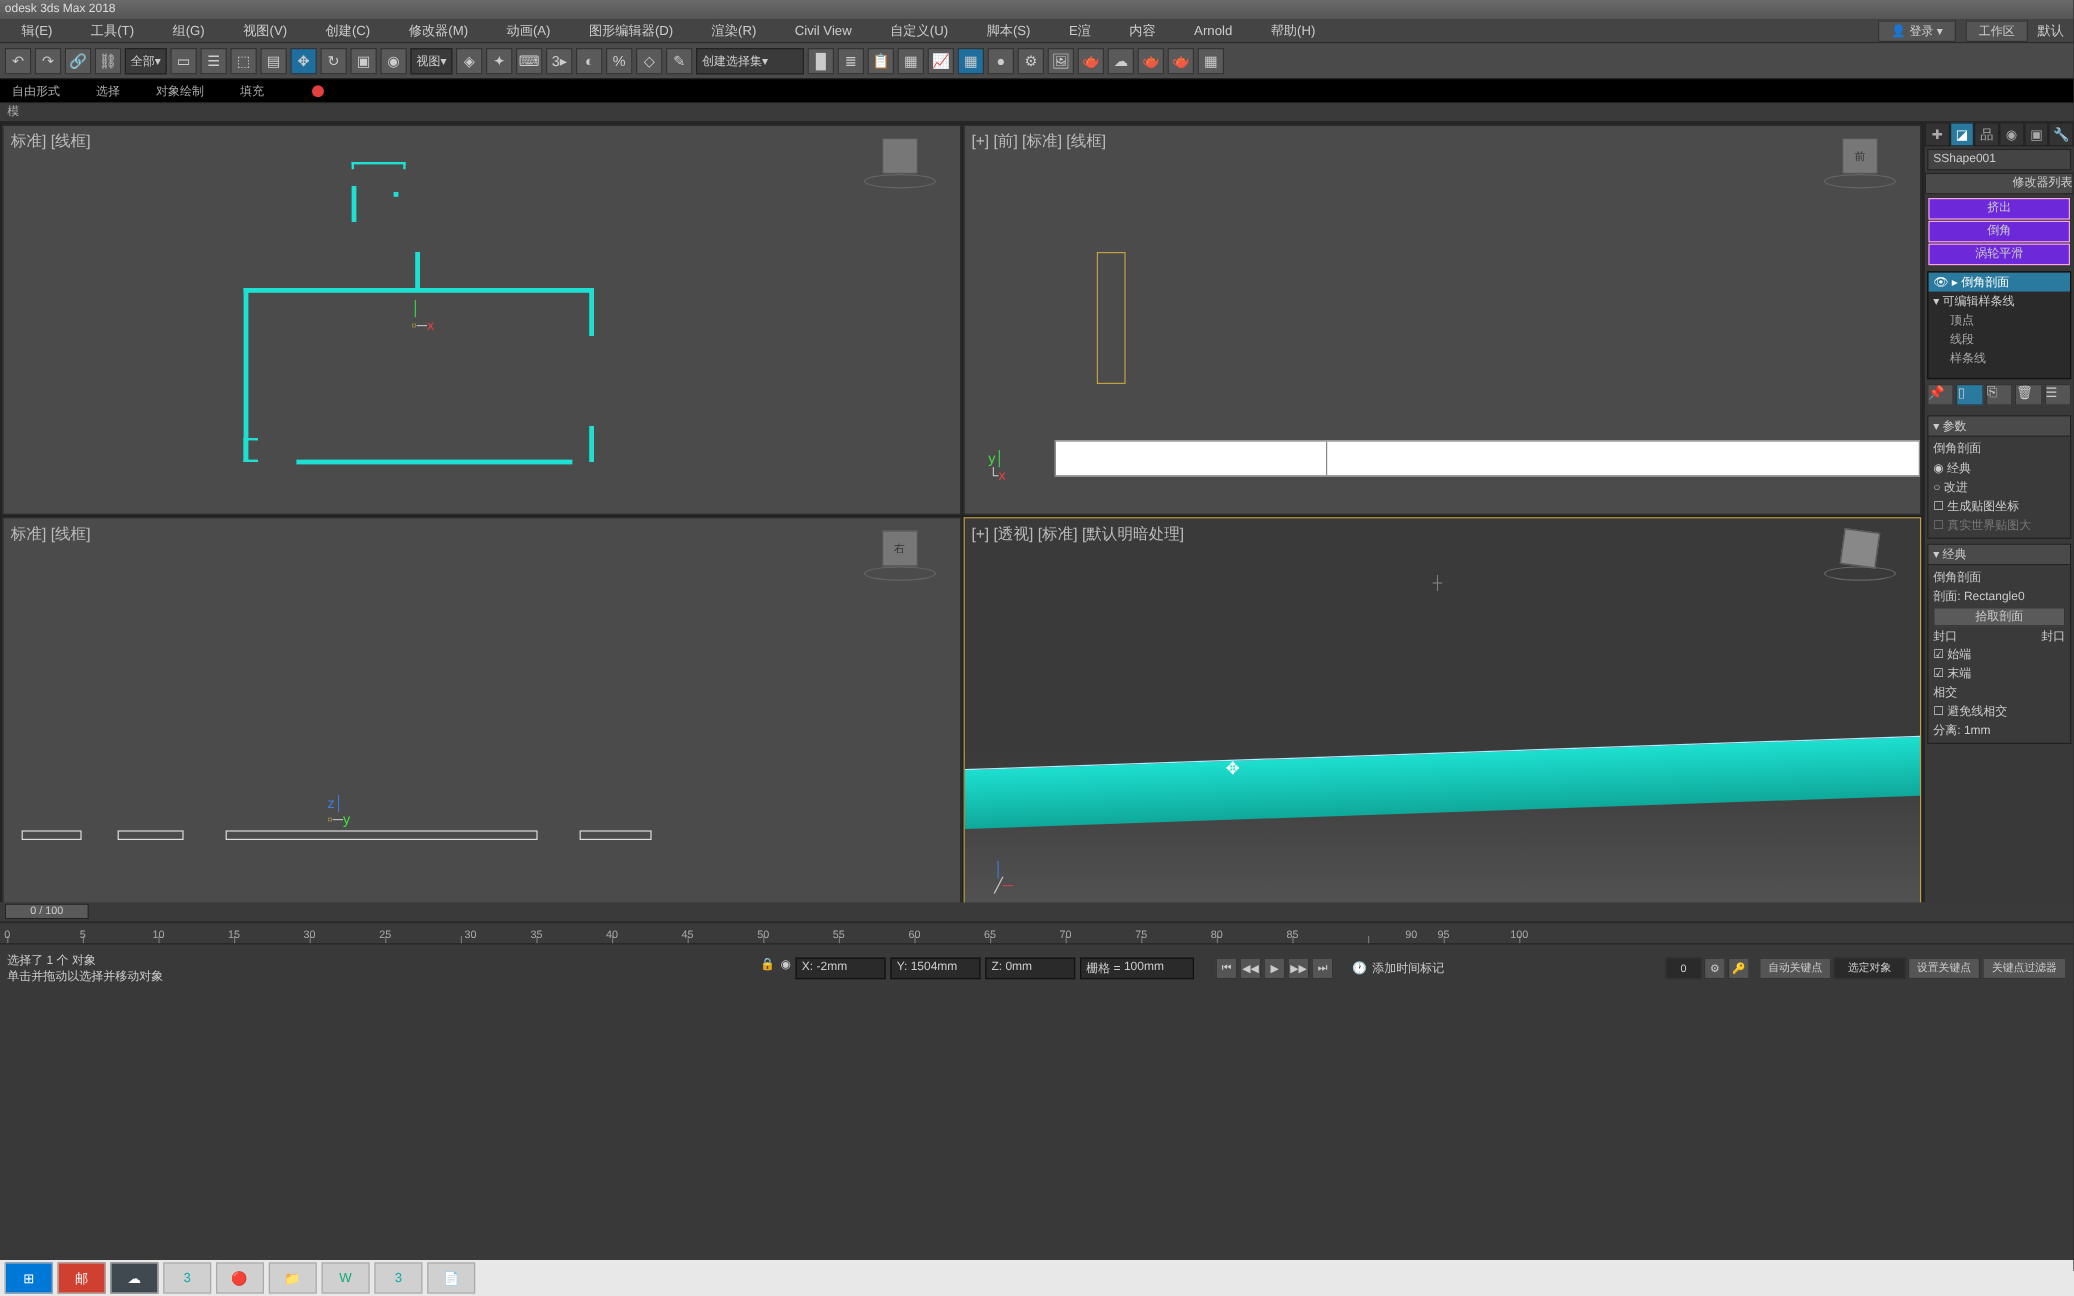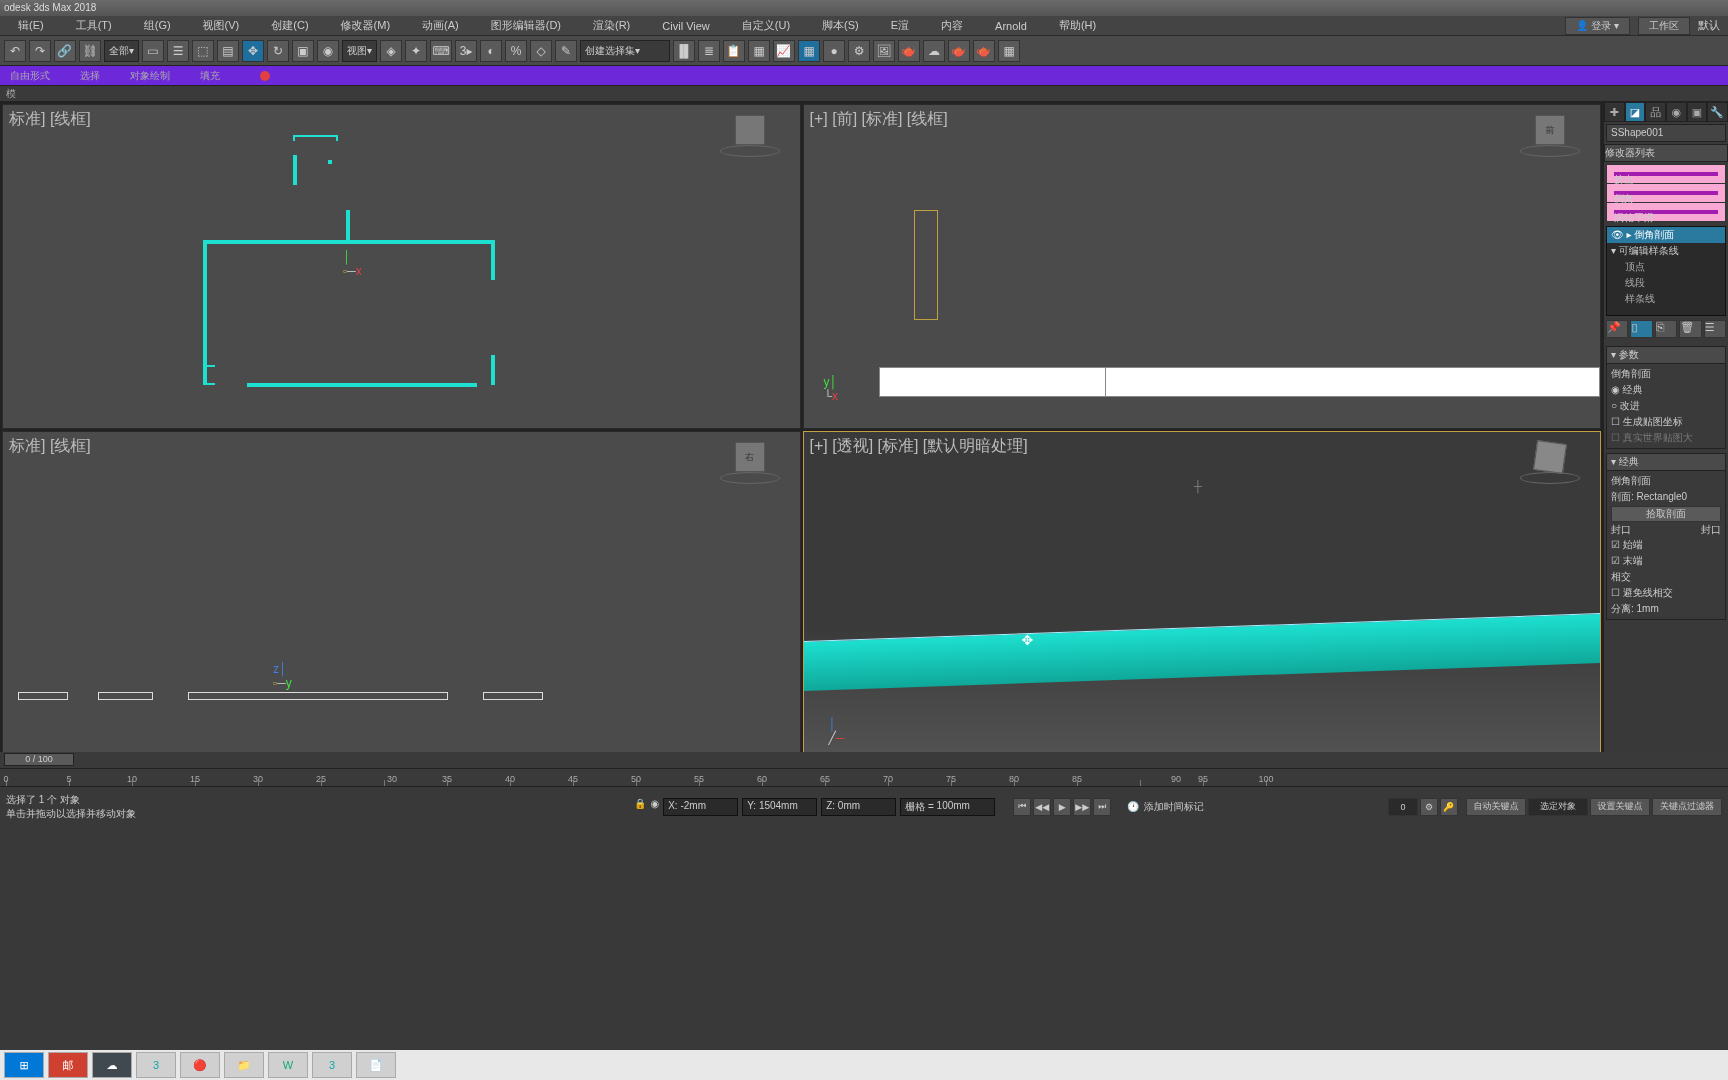--- a/index.html
+++ b/index.html
@@ -6,39 +6,39 @@
 body { background: #393939; color: #cccccc; font-size: 11px; width: 1728px; height: 1080px; overflow: hidden; position: relative; }
 .titlebar { height: 16px; background: linear-gradient(#6a6a6a,#555); color: #ddd; padding-left: 4px; font-size: 10px; line-height: 16px; }
 .menubar { height: 20px; background: #444; display: flex; align-items: center; padding-left: 8px; gap: 12px; border-bottom: 1px solid #2a2a2a; }
 .menubar .mitem { padding: 2px 10px; color: #ccc; cursor: default; }
 .menubar .right { margin-left: auto; display: flex; align-items: center; gap: 8px; padding-right: 8px; }
 .rightBtn { background: #555; border: 1px solid #333; padding: 1px 10px; color: #ccc; font-size: 10px; }
 .toolbar { height: 30px; background: #4a4a4a; display: flex; align-items: center; gap: 3px; padding: 0 4px; border-bottom: 1px solid #222; }
 .tbtn { width: 22px; height: 22px; background: #5a5a5a; border: 1px solid #333; display: inline-flex; align-items: center; justify-content: center; color: #ccc; font-size: 12px;}
 .tbtn.active { background: #1e6f9e; }
 .tdrop { height: 22px; background: #3a3a3a; border: 1px solid #222; color: #ccc; padding: 0 4px; font-size: 10px; display: inline-flex; align-items: center; }
-.ribbon { height: 20px; background: #6d28d9; display: flex; align-items: center; gap: 30px; padding-left: 10px; border-bottom: 1px solid #222; }
+.ribbon { height: 20px; background: #000000; display: flex; align-items: center; gap: 30px; padding-left: 10px; border-bottom: 1px solid #222; }
 .ribbon span { color: #aaa; font-size: 10px; }
 .ribHead { height: 16px; background: #3a3a3a; padding-left: 6px; font-size: 10px; color: #aaa; line-height: 16px; border-bottom: 1px solid #222;}
 .main { display: flex; height: 650px; }
 .viewports { flex: 1; display: grid; grid-template-columns: 1fr 1fr; grid-template-rows: 325px 325px; gap: 2px; background: #222; padding: 2px; position: relative;}
 .vp { background: #4b4b4b; position: relative; border: 1px solid #2a2a2a; overflow: hidden;}
 .vp.active { border: 1px solid #c0a040; }
-.vplabel { position: absolute; top: 4px; left: 6px; color: #bbb; font-size: 16px; z-index: 5;}
+.vplabel { position: absolute; top: 4px; left: 6px; color: #bbb; font-size: 13px; z-index: 5;}
 .viewcube { position: absolute; top: 10px; right: 20px; width: 60px; height: 50px; }
 .viewcube .cubebox { width: 30px; height: 30px; background: #777; border: 1px solid #555; margin: 0 auto; position: relative;}
 .viewcube .ring { position: absolute; top: 30px; left: 0; width: 60px; height: 12px; border: 1px solid #666; border-radius: 50%; }
 .cmdpanel { width: 125px; background: #393939; border-left: 1px solid #222; display: flex; flex-direction: column; }
 .cmdtabs { display: flex; height: 20px; background: #333;}
 .cmdtabs .ctab { flex: 1; border: 1px solid #222; display: flex; align-items: center; justify-content: center; font-size: 11px; color: #aaa;}
 .cmdtabs .ctab.active { background: #2a7aa0; color: #fff;}
 .objname { height: 18px; background: #444; border: 1px solid #222; padding: 0 4px; font-size: 10px; color: #ccc; line-height: 16px; margin: 2px;}
-.rollhead { height: 18px; background: #4a4a4a; border: 1px solid #222; text-align: left; font-size: 10px; line-height: 16px; color: #ccc;}
+.rollhead { height: 18px; background: #4a4a4a; border: 1px solid #222; text-align: right; font-size: 10px; line-height: 16px; color: #ccc;}
 .modlist { background: #333; margin: 2px; }
-.modbtn { height: 18px; background: #a21caf; border: 7px solid #f9a8d4; font-size: 10px; line-height: 16px; color: #ccc; margin: 1px;}
+.modbtn { height: 18px; background: #6d28d9; border: 1px solid #f9a8d4; text-align: center; font-size: 10px; line-height: 16px; color: #ccc; margin: 1px;}
 .modstack { height: 90px; background: #2a2a2a; border: 1px solid #111; margin: 2px; font-size: 10px; color: #ccc; overflow: hidden;}
 .modstack .row { padding: 1px 4px; }
 .modstack .row.sel { background: #2a7aa0; color: #fff;}
 .modstack .sub { padding-left: 18px; color: #aaa;}
 .stackbtns { display: flex; gap: 2px; margin: 2px;}
 .stackbtns .sb { flex: 1; height: 18px; background: #555; border: 1px solid #333;}
 .params { margin: 2px; font-size: 10px; color: #ccc;}
 .params .phead { background: #4a4a4a; border: 1px solid #222; padding: 1px 4px; margin-top: 4px;}
 .params .pbody { padding: 2px 4px; background: #3a3a3a; border: 1px solid #222; border-top: none;}
 .params label { display: block; padding: 1px 0;}

